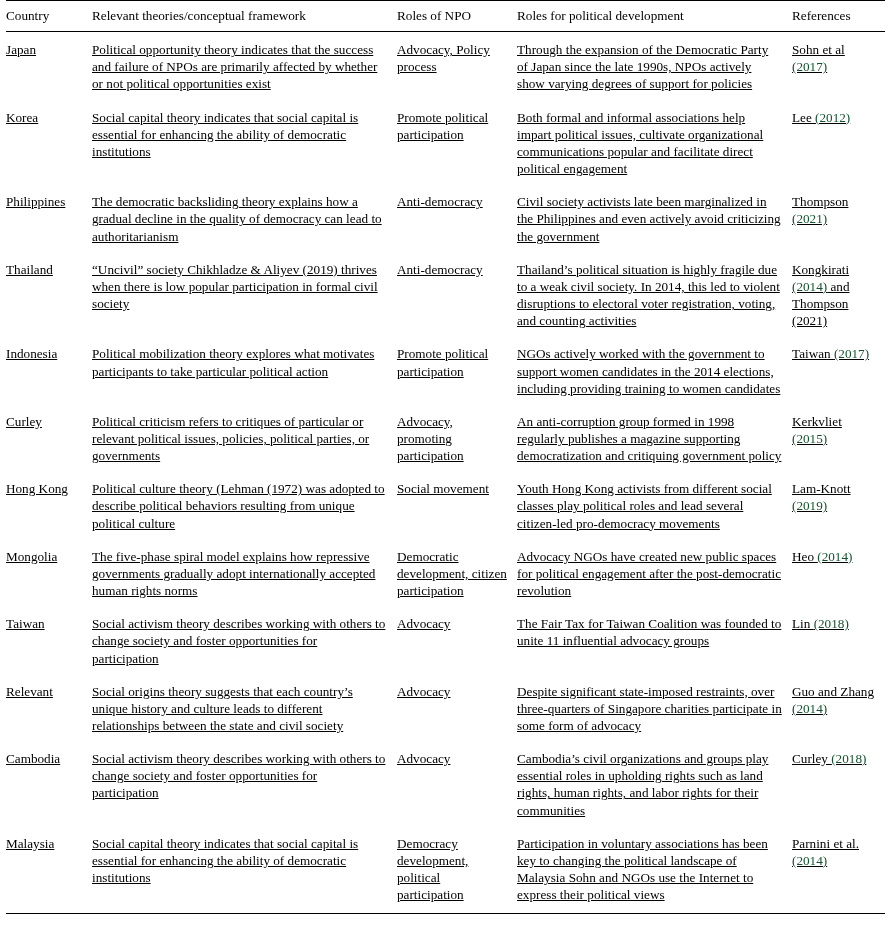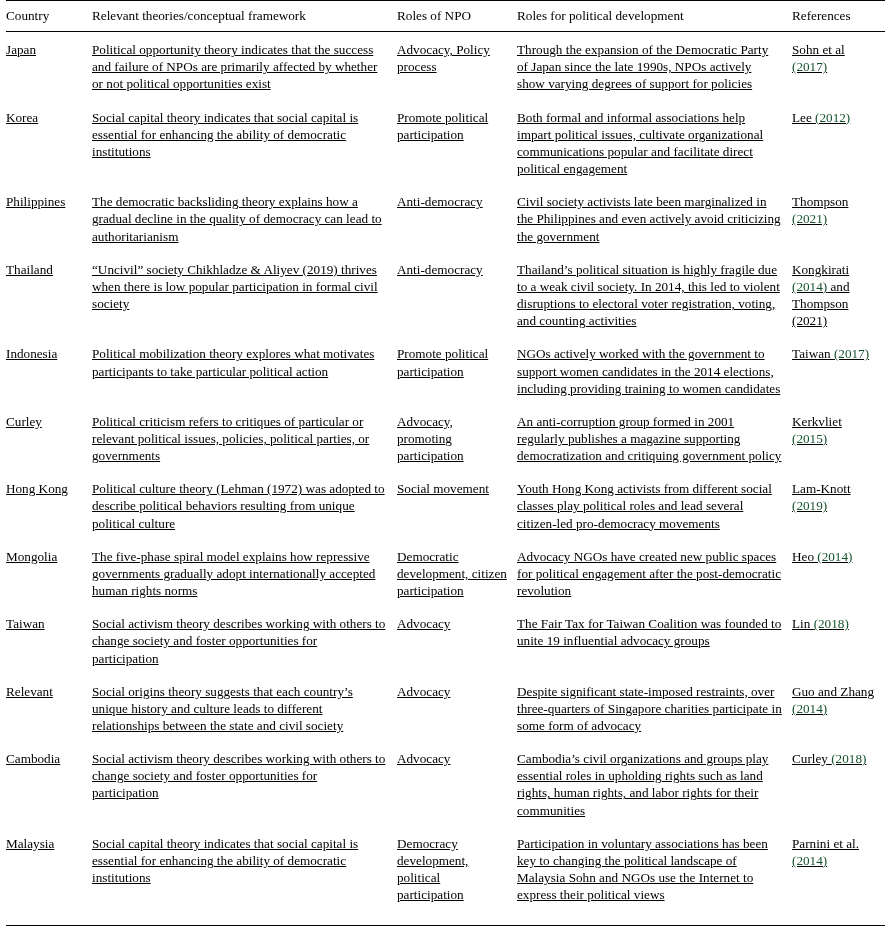--- a/index.html
+++ b/index.html
@@ -36,21 +36,21 @@
   table.paper-table tbody td {
     vertical-align: top;
     padding: 8px 10px 8px 0;
     border: none;
     text-decoration: underline;
   }
   table.paper-table tbody tr:first-child td {
     padding-top: 9px;
   }
   table.paper-table tbody tr:last-child td {
-    padding-bottom: 22px;
+    padding-bottom: 10px;
   }
   tfoot .bottom-rule td {
     border-top: 1.2px solid #000;
     height: 0;
     padding: 0;
     font-size: 0;
     line-height: 0;
   }
   .col-country  { width: 86px; }
   .col-theory   { width: 305px; }
@@ -119,42 +119,42 @@
         <td class="cell cell-country">Indonesia</td>
         <td class="cell">Political mobilization theory explores what motivates participants to take particular political action</td>
         <td class="cell">Promote political participation</td>
         <td class="cell">NGOs actively worked with the government to support women candidates in the 2014 elections, including providing training to women candidates</td>
         <td class="cell"><span>Taiwan </span><span class="ref-link">(2017)</span><span></span></td>
       </tr>
       <tr>
         <td class="cell cell-country">Curley</td>
         <td class="cell">Political criticism refers to critiques of particular or relevant political issues, policies, political parties, or governments</td>
         <td class="cell">Advocacy, promoting participation</td>
-        <td class="cell">An anti-corruption group formed in 2001 regularly publishes a magazine supporting democratization and critiquing government policy</td>
+        <td class="cell">An anti-corruption group formed in 1998 regularly publishes a magazine supporting democratization and critiquing government policy</td>
         <td class="cell"><span>Kerkvliet </span><span class="ref-link">(2015)</span><span></span></td>
       </tr>
       <tr>
         <td class="cell cell-country">Hong Kong</td>
         <td class="cell">Political culture theory (Lehman (1972) was adopted to describe political behaviors resulting from unique political culture</td>
         <td class="cell">Social movement</td>
         <td class="cell">Youth Hong Kong activists from different social classes play political roles and lead several citizen-led pro-democracy movements</td>
         <td class="cell"><span>Lam-Knott </span><span class="ref-link">(2019)</span><span></span></td>
       </tr>
       <tr>
         <td class="cell cell-country">Mongolia</td>
         <td class="cell">The five-phase spiral model explains how repressive governments gradually adopt internationally accepted human rights norms</td>
         <td class="cell">Democratic development, citizen participation</td>
         <td class="cell">Advocacy NGOs have created new public spaces for political engagement after the post-democratic revolution</td>
         <td class="cell"><span>Heo </span><span class="ref-link">(2014)</span><span></span></td>
       </tr>
       <tr>
         <td class="cell cell-country">Taiwan</td>
         <td class="cell">Social activism theory describes working with others to change society and foster opportunities for participation</td>
         <td class="cell">Advocacy</td>
-        <td class="cell">The Fair Tax for Taiwan Coalition was founded to unite 19 influential advocacy groups</td>
+        <td class="cell">The Fair Tax for Taiwan Coalition was founded to unite 11 influential advocacy groups</td>
         <td class="cell"><span>Lin </span><span class="ref-link">(2018)</span><span></span></td>
       </tr>
       <tr>
         <td class="cell cell-country">Relevant</td>
         <td class="cell">Social origins theory suggests that each country’s unique history and culture leads to different relationships between the state and civil society</td>
         <td class="cell">Advocacy</td>
         <td class="cell">Despite significant state-imposed restraints, over three-quarters of Singapore charities participate in some form of advocacy</td>
         <td class="cell"><span>Guo and Zhang </span><span class="ref-link">(2014)</span><span></span></td>
       </tr>
       <tr>

